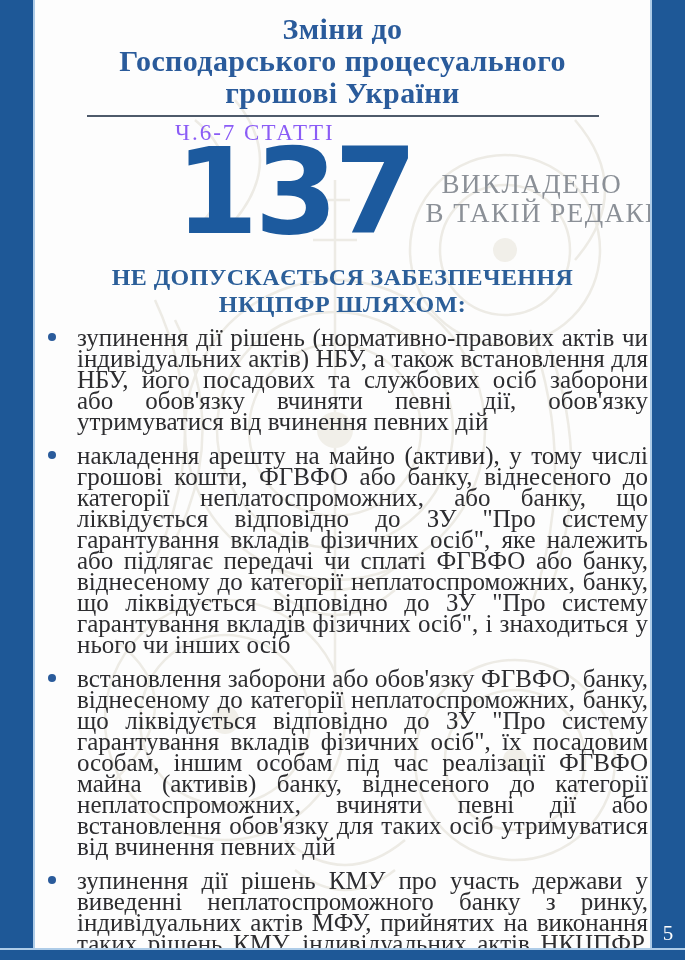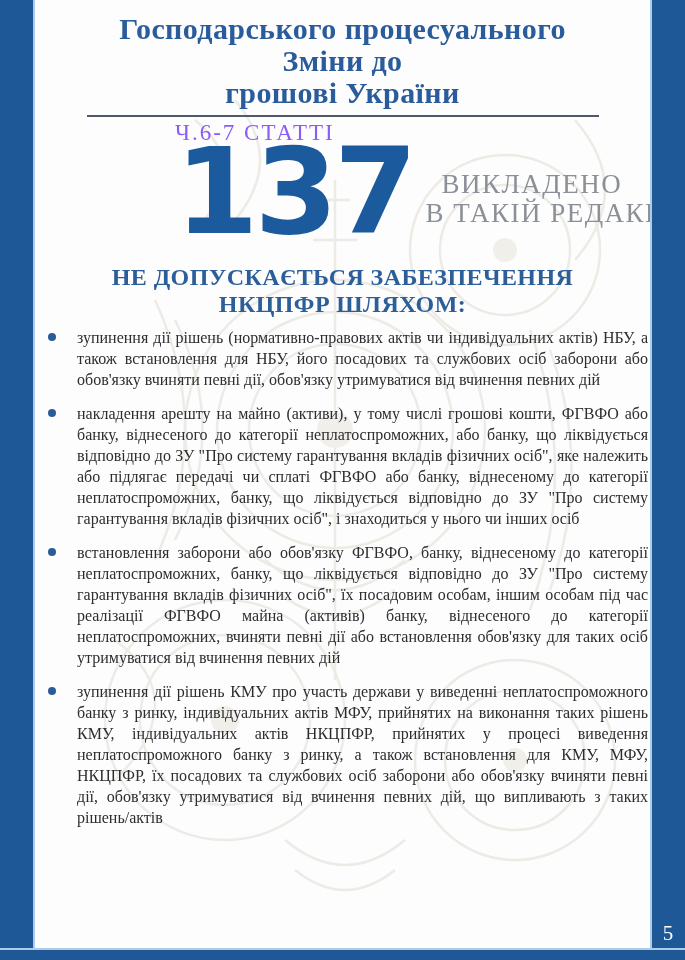--- a/index.html
+++ b/index.html
@@ -60,21 +60,21 @@
     line-height: 29px; letter-spacing: 1.5px; white-space: nowrap; }
   .edition-line { display: block; }
   .edition-line.l1 { padding-left: 16px; }
 
   .section-heading { margin: 24px 0 0 0; text-align: center; font-weight: 600;
     font-size: 24px; line-height: 27px; color: #2c5f99; letter-spacing: 0.4px; }
   .heading-line { display: block; }
 
   .bullets { list-style: none; margin: 9px 0 0 0; padding: 0; }
   .bullets li { position: relative; padding-left: 40px; margin-bottom: 13px;
-    text-align: justify; font-size: 16px; line-height: 21px; color: #2d2d30; }
+    text-align: justify; font-size: 25px; line-height: 21px; color: #2d2d30; }
   .dot { position: absolute; left: 11px; top: 6px; width: 8px; height: 8px;
     border-radius: 50%; background: #2a5b9b; }
 </style>
 </head>
 <body>
 
 <div class="page">
 
   <svg class="watermark" viewBox="0 0 615 948" width="615" height="948" aria-hidden="true">
     <g fill="none" stroke="#edebe5" stroke-width="2.5">
@@ -105,22 +105,22 @@
   </svg>
 
   <div class="border-left"></div>
   <div class="border-right"></div>
   <div class="bottom-bar"></div>
   <div class="page-number">5</div>
 
   <div class="content">
 
     <h1 class="title">
+      <span class="title-line">Зміни до</span>
       <span class="title-line">Господарського процесуального</span>
-      <span class="title-line">Зміни до</span>
       <span class="title-line">грошові України</span>
     </h1>
 
     <div class="divider"></div>
 
     <div class="article-block">
       <div class="article-label">Ч.6-7 СТАТТІ</div>
       <div class="number-row">
         <div class="big-number">137</div>
         <div class="edition">

